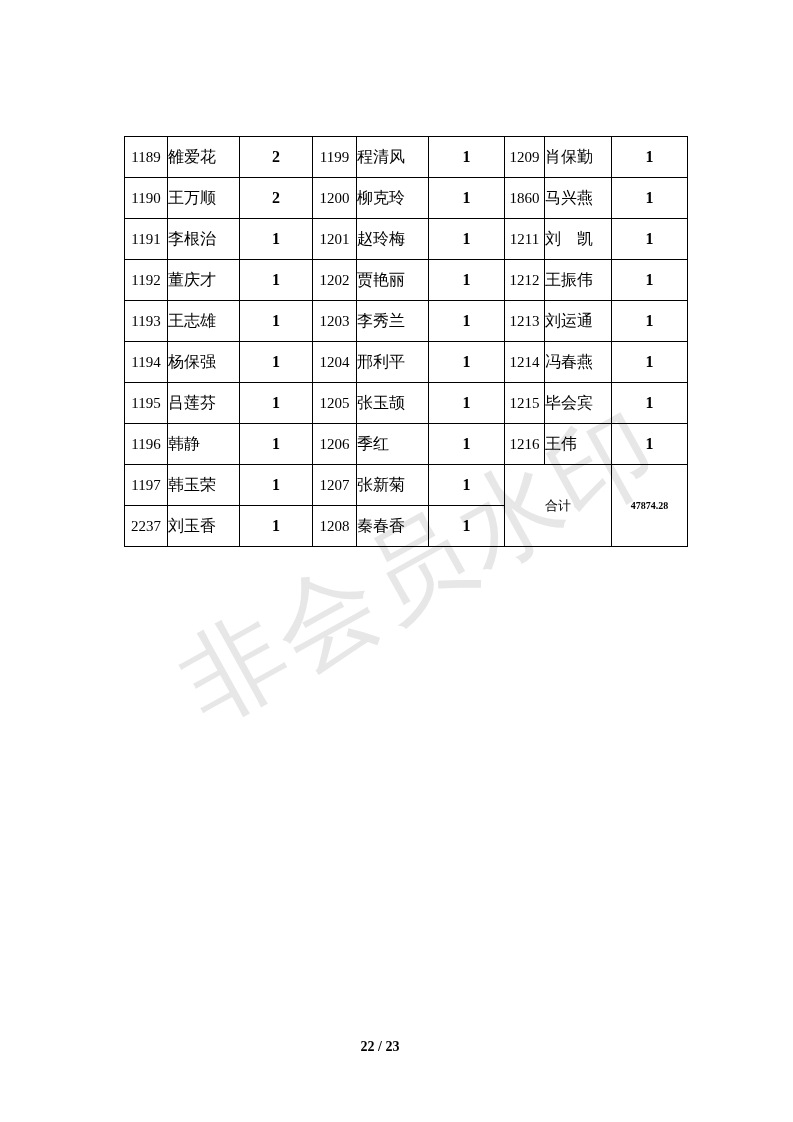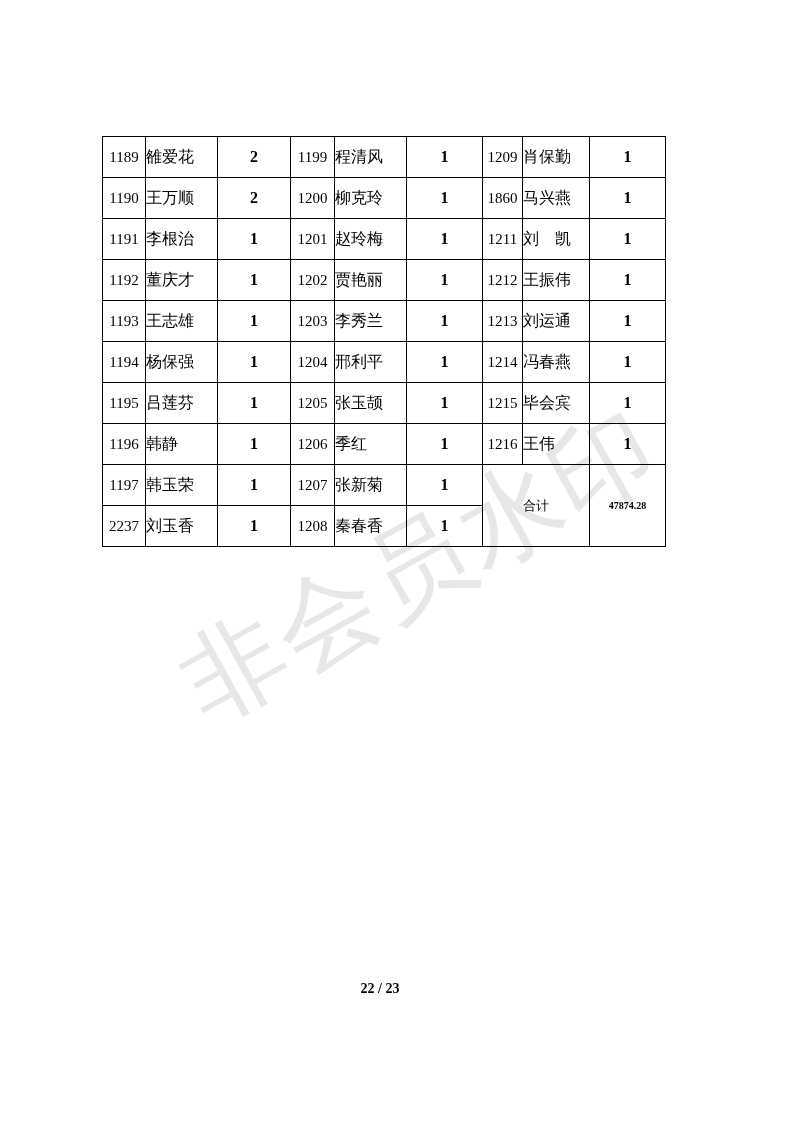--- a/index.html
+++ b/index.html
@@ -19,21 +19,21 @@
     transform: translate(-50%, -50%) rotate(-29deg);
     font-size: 102px;
     letter-spacing: 3px;
     color: #e7e7e7;
     white-space: nowrap;
     z-index: 0;
     user-select: none;
   }
   table.roster {
     position: absolute;
-    left: 102px;
+    left: 124px;
     top: 136px;
     width: 563px;
     border-collapse: collapse;
     table-layout: fixed;
     z-index: 1;
     background: transparent;
   }
   table.roster td {
     border: 1px solid #000000;
     height: 40px;
@@ -61,21 +61,21 @@
     font-size: 13px;
     text-align: center;
   }
   td.c-total-val {
     font-size: 10px;
     font-weight: bold;
     text-align: center;
   }
   .page-number {
     position: absolute;
-    top: 981px;
+    top: 1039px;
     left: 280px;
     width: 200px;
     text-align: center;
     font-size: 14px;
     font-weight: bold;
     z-index: 1;
   }
 </style>
 </head>
 <body>

